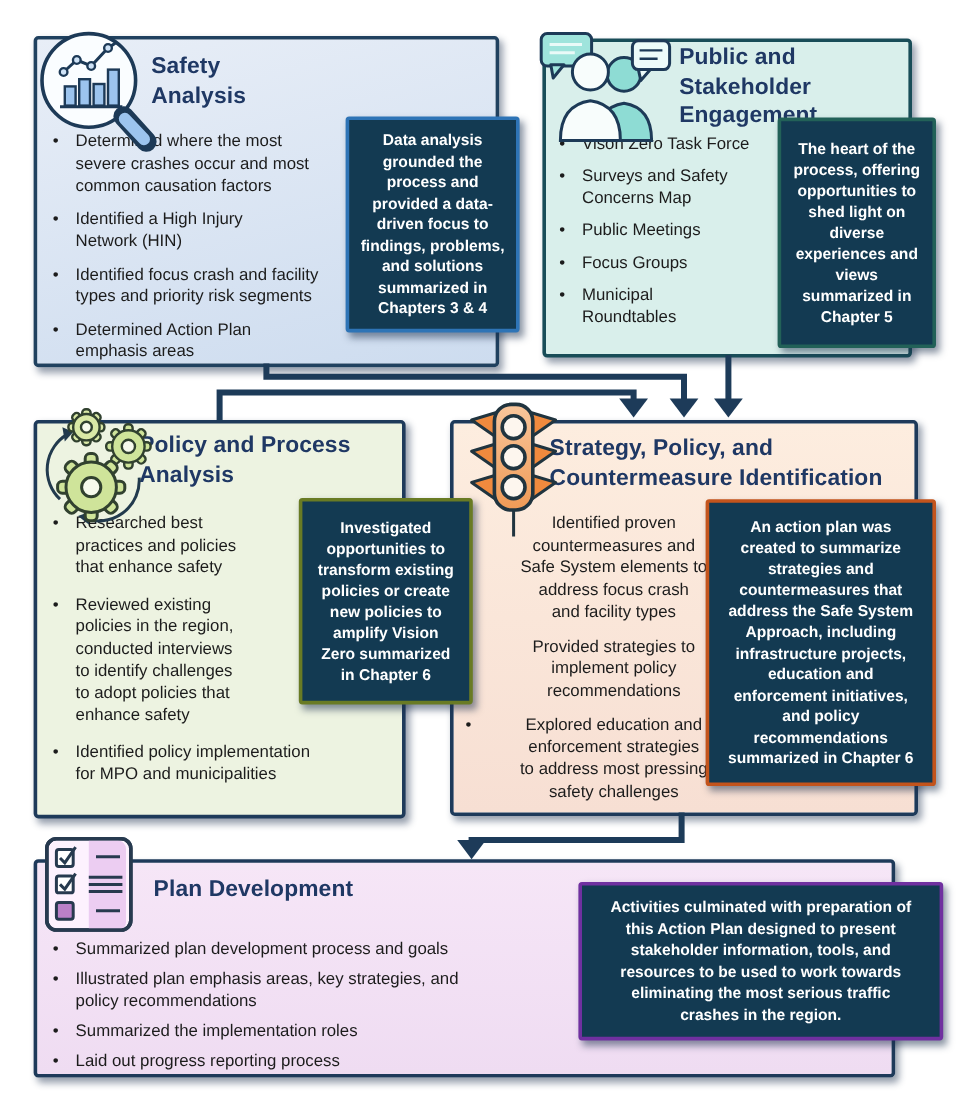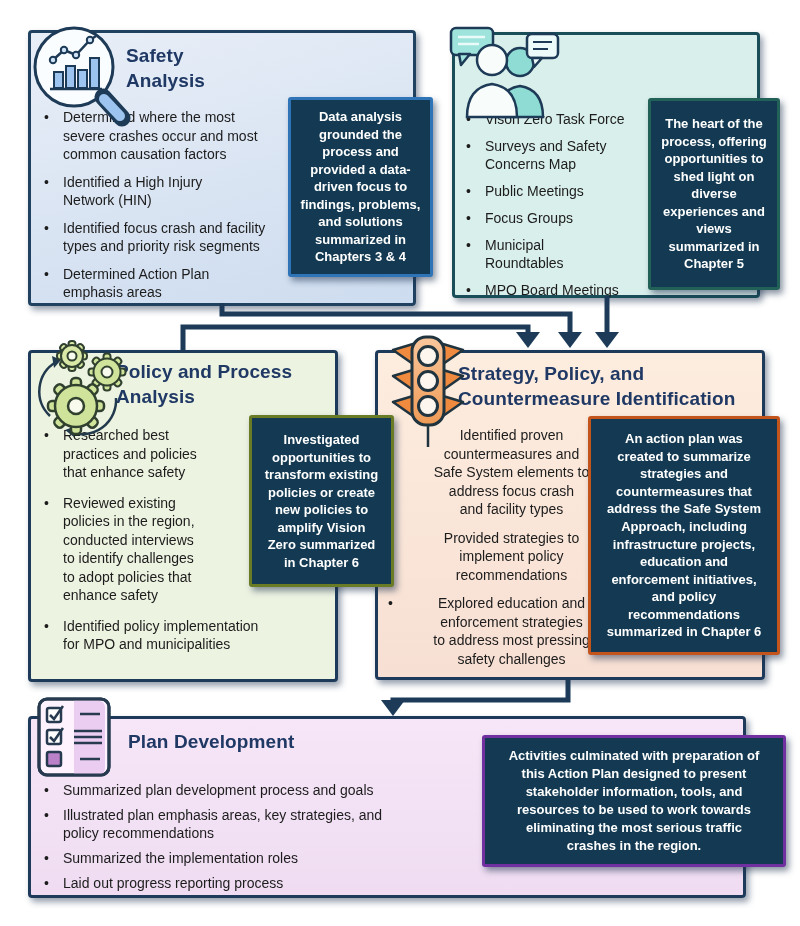--- a/index.html
+++ b/index.html
@@ -186,29 +186,30 @@
     <line x1="10" y1="22" x2="31" y2="22" stroke="#eafaf8" stroke-width="2.5"></line>
     <circle cx="72" cy="40" r="14" fill="#8edcd4" stroke="#1d3a57" stroke-width="2.5"></circle>
     <path d="M49,95 c0,-21 10,-29 23,-31 c13,2 23,10 23,31 z" fill="#8edcd4" stroke="#1d3a57" stroke-width="2.5"></path>
     <rect x="79" y="12" width="31" height="24" rx="5" fill="#ecfbf9" stroke="#1d3a57" stroke-width="2.5"></rect>
     <polygon points="84,36 94,36 86,45" fill="#ecfbf9" stroke="#1d3a57" stroke-width="2.5" stroke-linejoin="round"></polygon>
     <line x1="85" y1="20" x2="104" y2="20" stroke="#1d3a57" stroke-width="2"></line>
     <line x1="85" y1="27" x2="100" y2="27" stroke="#1d3a57" stroke-width="2"></line>
     <circle cx="44" cy="38" r="15" fill="#f8fdfc" stroke="#1d3a57" stroke-width="2.5"></circle>
     <path d="M19,95 c0,-23 11,-31 25,-33 c14,2 25,10 25,33 z" fill="#f8fdfc" stroke="#1d3a57" stroke-width="2.5"></path>
   </svg>
+  <div class="title" style="left:566px; top:36px; width:210px;">Public and Stakeholder
+Engagement</div>
   <ul class="bullets bullets-engagement" style="left:464px; top:110px; width:200px;">
     <li>Vison Zero Task Force</li>
     <li>Surveys and Safety
 Concerns Map</li>
     <li>Public Meetings</li>
     <li>Focus Groups</li>
     <li>Municipal
 Roundtables</li>
-    <li>MPO Board Meetings</li>
   </ul>
   <div class="callout callout-engagement">
     <div><span class="c-text">The heart of the
 process, offering
 opportunities to
 shed light on
 diverse
 experiences and
 views
 summarized in

